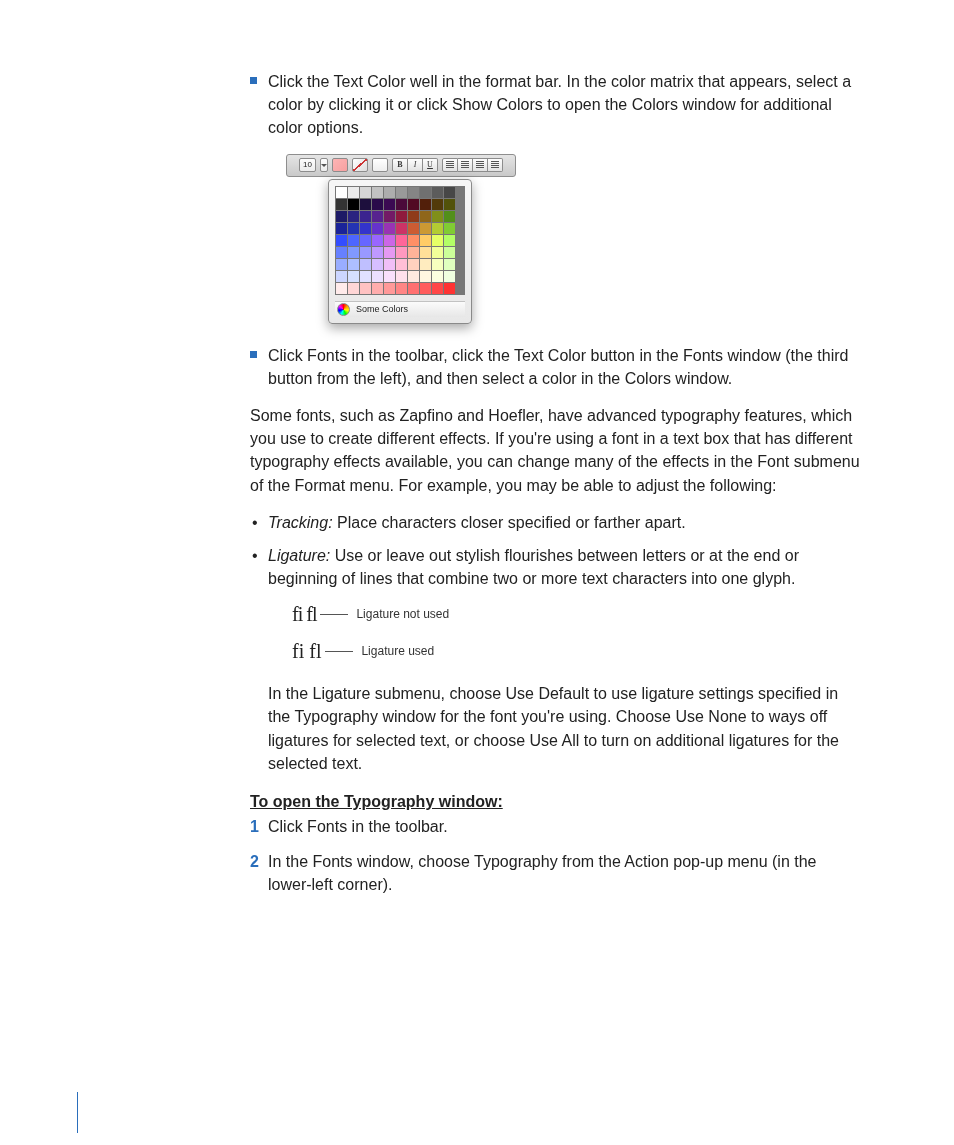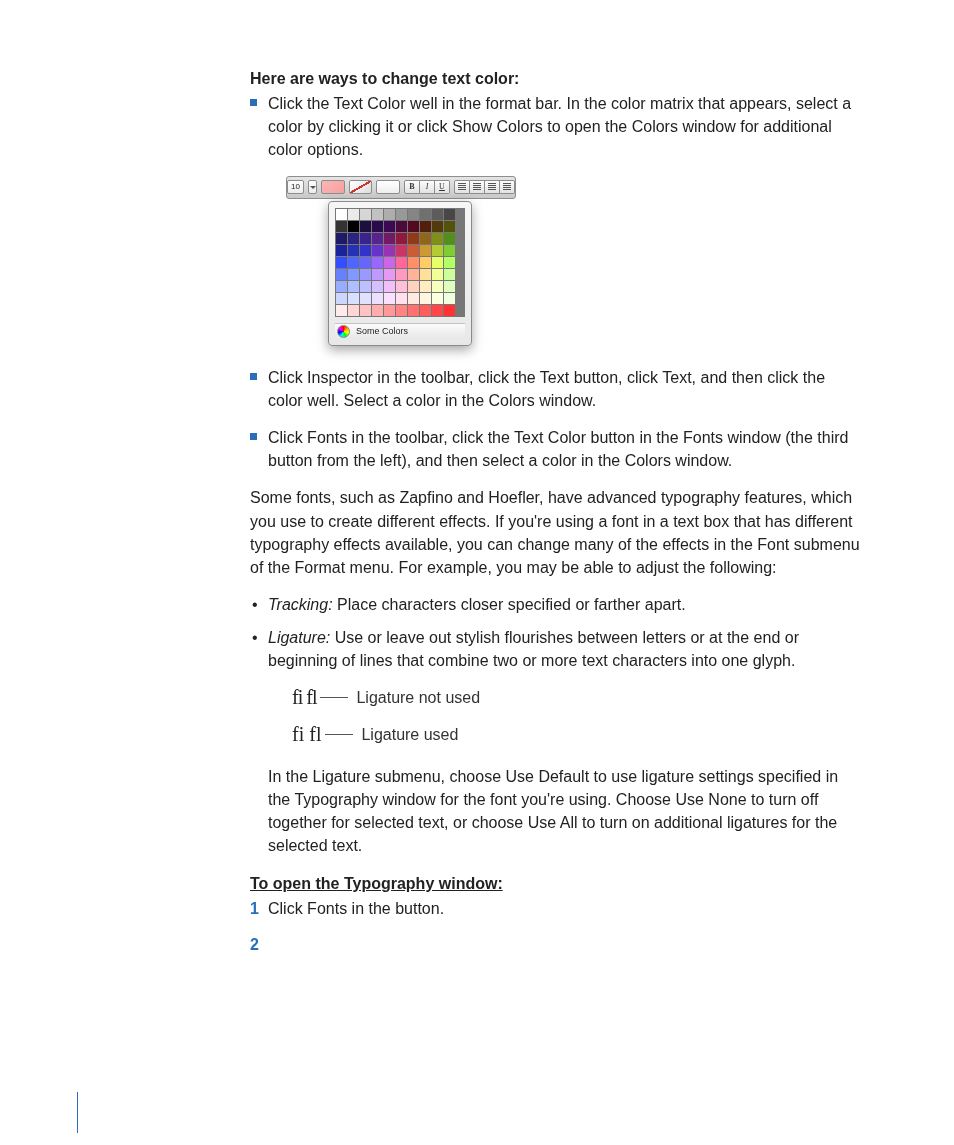--- a/index.html
+++ b/index.html
@@ -95,21 +95,21 @@
     margin: 14px 0 20px 18px;
     width: 230px;
   }
   .toolbar {
     display: flex;
     align-items: center;
     gap: 4px;
     background: linear-gradient(#e5e5e5, #c9c9c9);
     border: 1px solid #8e8e8e;
     border-radius: 3px;
-    padding: 2px 0;
+    padding: 2px 12px;
     height: 17px;
   }
   .tb-num {
     background: linear-gradient(#fdfdfd,#ececec);
     border: 1px solid #8c8c8c;
     border-radius: 2px;
     font-size: 8px;
     padding: 0 3px;
     height: 12px;
     line-height: 12px;
@@ -178,29 +178,28 @@
     width:11px;height:11px;border-radius:50%;
     background: conic-gradient(red,orange,yellow,lime,cyan,blue,magenta,red);
     border:1px solid #888;
   }
   
   .lig-block{ margin:10px 0 16px 24px; }
   .lig-row{ display:flex; align-items:center; gap:8px; margin-bottom:8px;}
   .lig-glyph{ font-family: Georgia, "Times New Roman", serif; font-size:20px; letter-spacing:-1px;}
   .lig-glyph2{ font-family: Georgia, "Times New Roman", serif; font-size:20px;}
   .lig-line{ width:28px;height:1px;background:#555; margin-left:-4px; }
-  .lig-label{ font-size:16px; color:#333; }
+  .lig-label{ font-size:12px; color:#333; }
   .sub-para{ margin-left: 18px; line-height:1.45; margin-bottom:14px; }
 </style>
 </head>
 <body>
 
 <div class="page">
   <div class="content">
-    <div class="intro-heading">Here are ways to change text color:</div>
 
     <ul class="square">
       <li>
         <span>Click the Text Color well in the format bar. In the color matrix that appears, select a color by clicking it or click Show Colors to open the Colors window for additional color options.</span>
         <div class="screenshot">
           <div class="toolbar">
             <span class="tb-num">10</span>
             <span class="tb-drop"></span>
             <span class="tb-swatch sw1"></span>
             <span class="tb-swatch sw2"></span>
@@ -310,21 +309,20 @@
                 <div style="background: rgb(255, 71, 71);"></div>
                 <div style="background: rgb(255, 51, 51);"></div>
               </div>
             <div class="showcolors">
               <span class="wheel"></span>
               <span>Some Colors</span>
             </div>
           </div>
         </div>
       </li>
-      <li>Click Inspector in the toolbar, click the Text button, click Text, and then click the color well. Select a color in the Colors window.</li>
       <li>Click Fonts in the toolbar, click the Text Color button in the Fonts window (the third button from the left), and then select a color in the Colors window.</li>
     </ul>
 
 
     <p class="para0">Some fonts, such as Zapfino and Hoefler, have advanced typography features, which you use to create different effects. If you're using a font in a text box that has different typography effects available, you can change many of the effects in the Font submenu of the Format menu. For example, you may be able to adjust the following:</p>
 
     <ul class="dot">
       <li>
         <span class="term">Tracking:</span><span> Place characters closer specified or farther apart.</span>
       </li>
@@ -335,26 +333,26 @@
             <span class="lig-glyph">fi fl</span>
             <span class="lig-line"></span>
             <span class="lig-label">Ligature not used</span>
           </div>
           <div class="lig-row">
             <span class="lig-glyph2">fi fl</span>
             <span class="lig-line"></span>
             <span class="lig-label">Ligature used</span>
           </div>
         </div>
-        <div class="sub-para" style="margin-left:0">In the Ligature submenu, choose Use Default to use ligature settings specified in the Typography window for the font you're using. Choose Use None to turn off together for selected text, or choose Use All to turn on additional ligatures for the selected text.</div>
+        <div class="sub-para" style="margin-left:0">In the Ligature submenu, choose Use Default to use ligature settings specified in the Typography window for the font you're using. Choose Use None to ways off ligatures for selected text, or choose Use All to turn on additional ligatures for the selected text.</div>
       </li>
     </ul>
 
 
     <div class="bold" style="margin-top:18px">To open the Typography window:</div>
     <ol class="steps">
-      <li><span class="num">1</span><span>Click Fonts in the button.</span></li>
-      <li><span class="num">2</span></li>
+      <li><span class="num">1</span><span>Click Fonts in the toolbar.</span></li>
+      <li><span class="num">2</span><span>In the Fonts window, choose Typography from the Action pop-up menu (in the lower-left corner).</span></li>
     </ol>
 
   </div>
   <div style="position:absolute;left:77px;top:1092px;bottom:12px;width:1px;background:#2a6ebb"></div>
 </div>
 
 </body></html>

